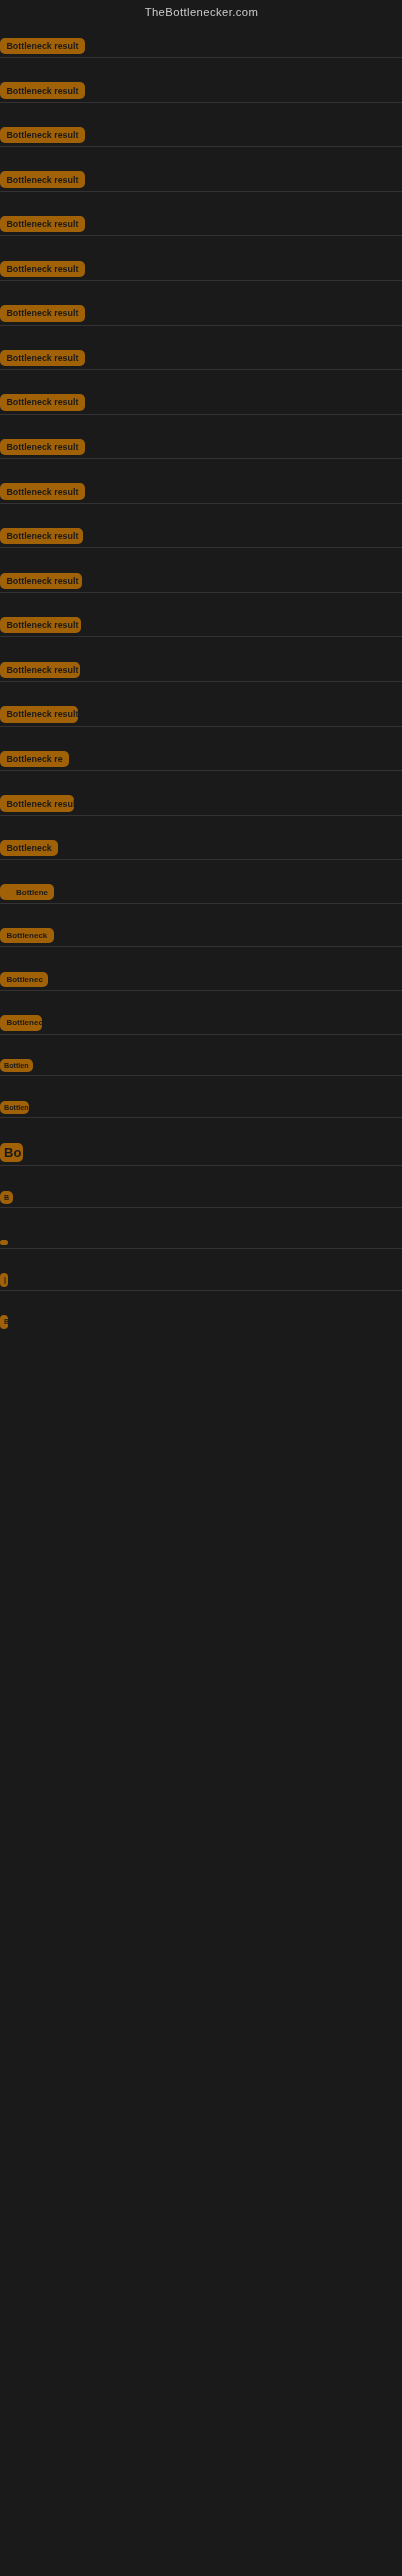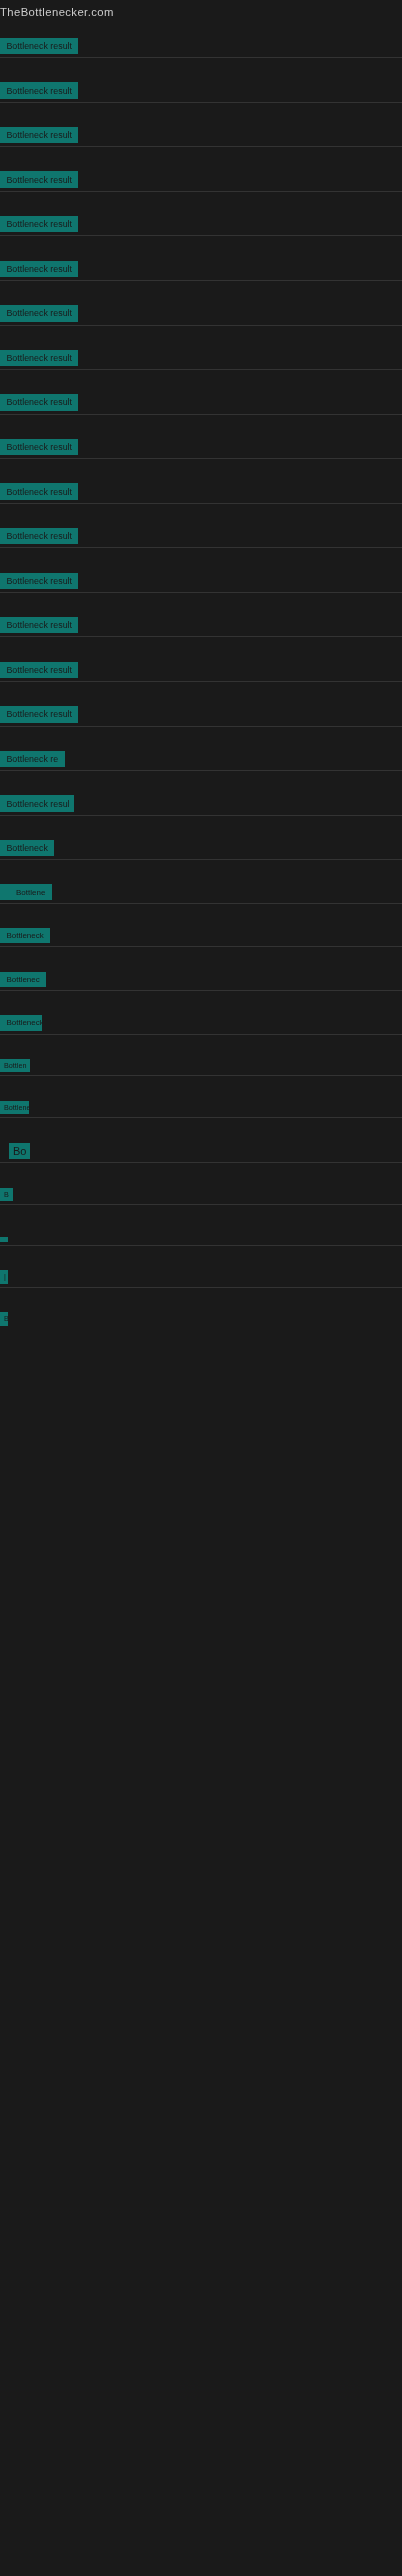--- a/index.html
+++ b/index.html
@@ -8,38 +8,38 @@
       box-sizing: border-box;
     }
     body {
       background-color: #1a1a1a;
       font-family: Arial, sans-serif;
       width: 403px;
       min-height: 2576px;
       position: relative;
     }
     .site-title {
-      text-align: left;
+      text-align: center;
       color: #cccccc;
       font-size: 11.3px;
       padding: 6.4px 0 9.7px 0;
       letter-spacing: 0.4px;
     }
     .bottleneck-item {
       margin-bottom: 0;
       padding: 9.7px 0 14.5px 0;
     }
     .bottleneck-badge {
       display: inline-block;
-      background-color: #0f766e;
+      background-color: #a16207;
       color: #1a1a1a;
       font-size: 8.9px;
-      font-weight: normal;
+      font-weight: bold;
       padding: 3.2px 6.4px;
-      border-radius: 0;
+      border-radius: 5px;
       white-space: nowrap;
       overflow: hidden;
     }
     .separator {
       border: none;
       border-top: 0.8px solid #333;
       margin: 0;
     }
   </style>
 </head>
@@ -68,19 +68,19 @@
     <div class="bottleneck-item"><span class="bottleneck-badge" style="max-width: 78px;">Bottleneck result</span><hr class="separator"></div>
     <div class="bottleneck-item"><span class="bottleneck-badge" style="max-width: 81px;">Bottleneck re</span><hr class="separator"></div>
     <div class="bottleneck-item"><span class="bottleneck-badge" style="max-width: 74px;">Bottleneck resul</span><hr class="separator"></div>
     <div class="bottleneck-item"><span class="bottleneck-badge" style="max-width: 68px;">Bottleneck</span><hr class="separator"></div>
     <div class="bottleneck-item"><span class="bottleneck-badge" style="max-width: 61px; font-size: 8px; padding-left: 16px;">Bottlene</span><hr class="separator"></div>
     <div class="bottleneck-item"><span class="bottleneck-badge" style="max-width: 55px; font-size: 8px;">Bottleneck</span><hr class="separator"></div>
     <div class="bottleneck-item"><span class="bottleneck-badge" style="max-width: 48px; font-size: 8px;">Bottlenec</span><hr class="separator"></div>
     <div class="bottleneck-item"><span class="bottleneck-badge" style="max-width: 42px; font-size: 8px;">Bottleneck re</span><hr class="separator"></div>
     <div class="bottleneck-item"><span class="bottleneck-badge" style="max-width: 35px; font-size: 7.2px; padding: 2.4px 4px;">Bottlen</span><hr class="separator"></div>
     <div class="bottleneck-item"><span class="bottleneck-badge" style="max-width: 29px; font-size: 7.2px; padding: 2.4px 4px;">Bottleneck</span><hr class="separator"></div>
-    <div class="bottleneck-item"><span class="bottleneck-badge" style="max-width: 22.5px; font-size: 11px; padding: 2.4px 4px; margin-left: 9px;">Bo</span><hr class="separator"></div>
+    <div class="bottleneck-item"><span class="bottleneck-badge" style="max-width: 22.5px; font-size: 13px; padding: 2.4px 4px;">Bo</span><hr class="separator"></div>
     <div class="bottleneck-item"><span class="bottleneck-badge" style="max-width: 16px; font-size: 7.2px; padding: 2.4px 4px;">B</span><hr class="separator"></div>
     <div class="bottleneck-item"><span class="bottleneck-badge" style="max-width: 9.7px; font-size: 7.2px; padding: 2.4px 4px;"></span><hr class="separator"></div>
     <div class="bottleneck-item"><span class="bottleneck-badge" style="max-width: 8px; font-size: 7.2px; padding: 2.4px 4px;">|</span><hr class="separator"></div>
     <div class="bottleneck-item"><span class="bottleneck-badge" style="max-width: 8px; font-size: 7.2px; padding: 2.4px 4px;">Bot</span></div>
   </div>
 
 
 </body></html>

